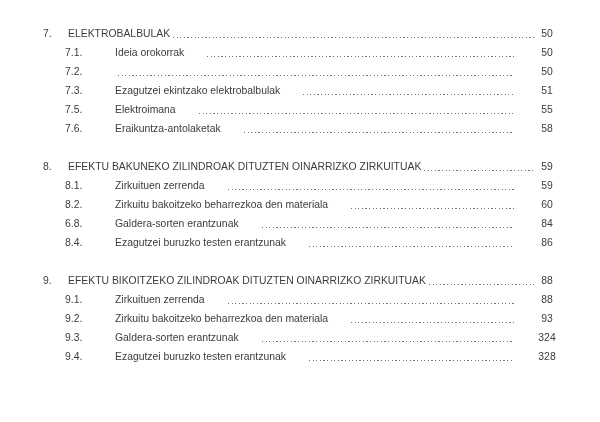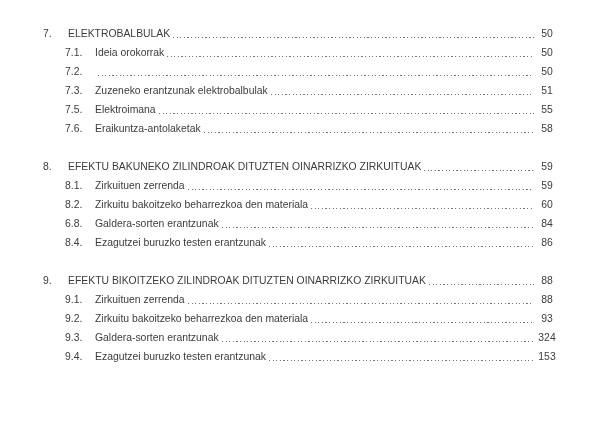--- a/index.html
+++ b/index.html
@@ -28,20 +28,21 @@
   }
   .row span {
     line-height: 19px;
     white-space: nowrap;
   }
   .head .num {
     flex: 0 0 25px;
   }
   .sub {
     padding-left: 22px;
+    gap: 20px;
   }
   .sub .num {
     flex: 0 0 30px;
   }
   .title {
     flex: 0 0 auto;
   }
   .leader {
     flex: 1 1 auto;
     margin: 0 4px 0 3px;
@@ -74,21 +75,21 @@
       <span class="leader"></span>
       <span class="pagenum">50</span>
     </div>
     <div class="row sub">
       <span class="num">7.2.</span>
       <span class="leader"></span>
       <span class="pagenum">50</span>
     </div>
     <div class="row sub">
       <span class="num">7.3.</span>
-      <span class="title">Zuzeneko erantzunak elektrobalbulak</span>
+      <span class="title">Ezagutzei ekintzako elektrobalbulak</span>
       <span class="leader"></span>
       <span class="pagenum">51</span>
     </div>
     <div class="row sub">
       <span class="num">7.5.</span>
       <span class="title">Elektroimana</span>
       <span class="leader"></span>
       <span class="pagenum">55</span>
     </div>
     <div class="row sub">
@@ -154,17 +155,17 @@
     <div class="row sub">
       <span class="num">9.3.</span>
       <span class="title">Galdera-sorten erantzunak</span>
       <span class="leader"></span>
       <span class="pagenum">324</span>
     </div>
     <div class="row sub">
       <span class="num">9.4.</span>
       <span class="title">Ezagutzei buruzko testen erantzunak</span>
       <span class="leader"></span>
-      <span class="pagenum">153</span>
+      <span class="pagenum">328</span>
     </div>
   </div>
 
 </div>
 
 </body></html>

